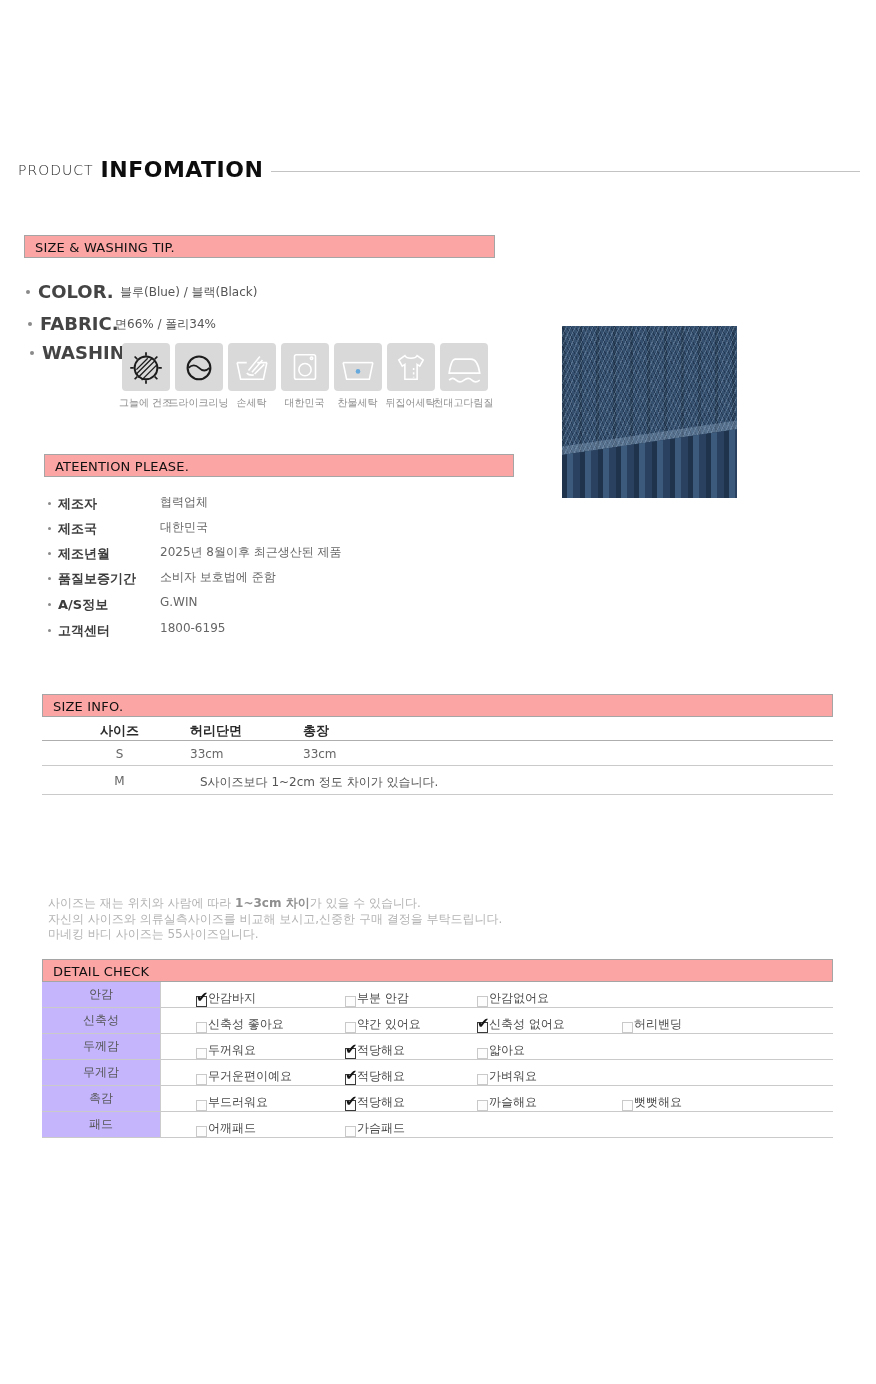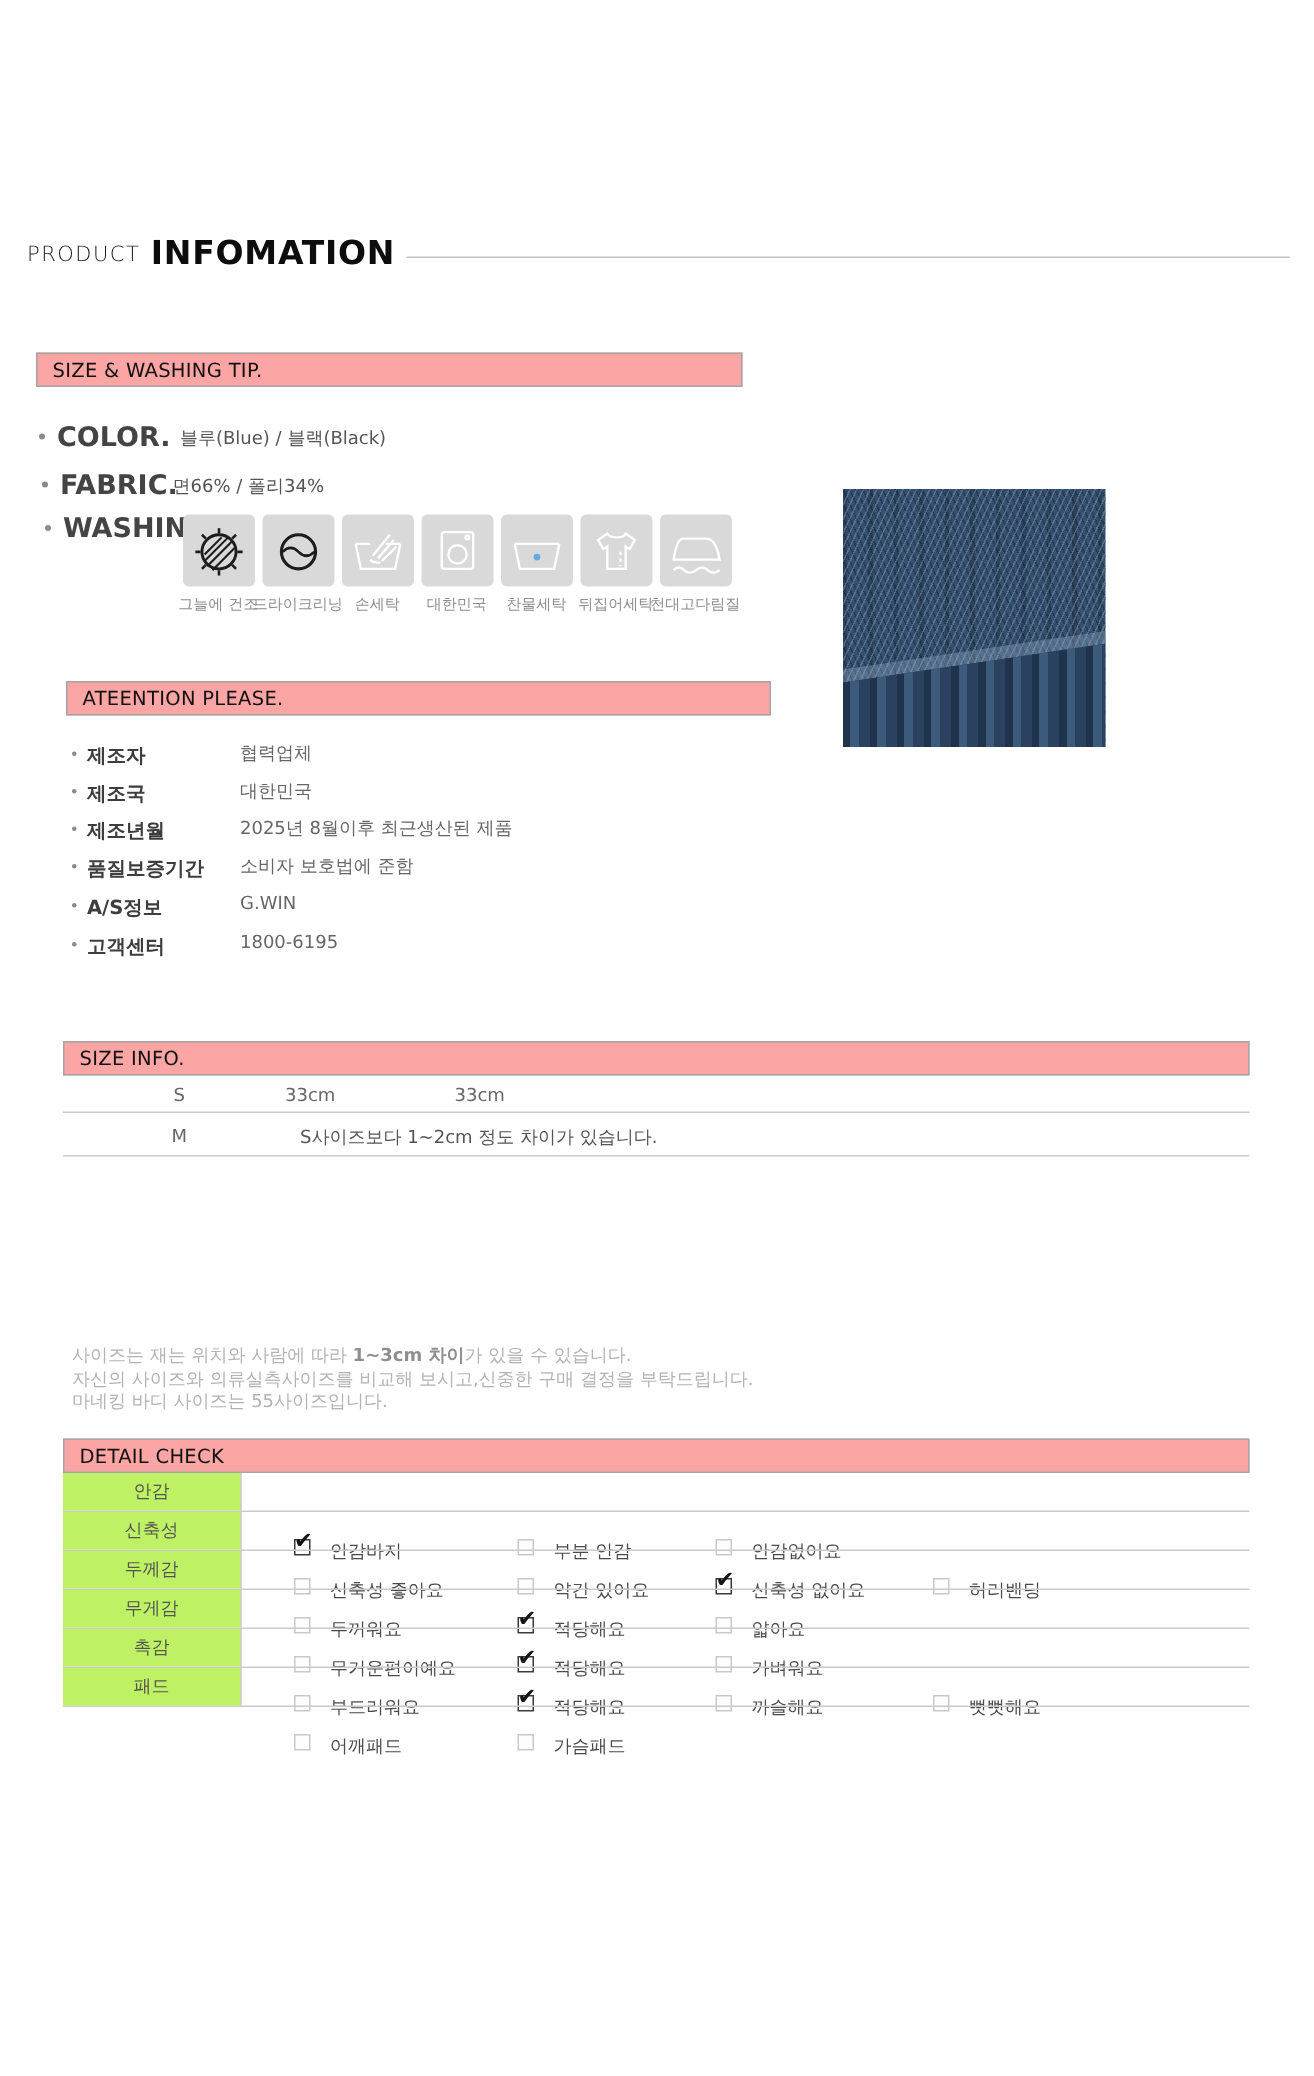--- a/index.html
+++ b/index.html
@@ -69,24 +69,24 @@
   .stc2 { left:148px; }
   .stc3 { left:261px; }
 
   
   .size-notes { position:absolute; left:48px; top:896px; font-size:12px; color:#b3b3b3; line-height:15.5px; white-space:nowrap; }
   .size-notes b { font-weight:bold; color:#8f8f8f; }
 
   
   .detail-table { position:absolute; left:42px; top:982px; width:791px; }
   .dt-row { position:relative; height:26px; border-bottom:1px solid #cacaca; }
-  .dt-label { position:absolute; left:0; top:0; width:119px; height:100%; background:#bef264;
+  .dt-label { position:absolute; left:0; top:0; width:119px; height:100%; background:#c4b5fd;
               border-right:1px solid #ccc; display:flex; align-items:center; justify-content:center;
               font-size:12px; color:#555; }
-  .opt { position:absolute; top:0; height:100%; display:flex; align-items:flex-start; gap:13px;margin-top:44px; }
+  .opt { position:absolute; top:0; height:100%; display:flex; align-items:flex-end; gap:1px; }
   .opt.c0{left:154px} .opt.c1{left:303px} .opt.c2{left:435px} .opt.c3{left:580px} .opt.c4{left:702px}
   .opt-label { font-size:12px; color:#4a4a4a; white-space:nowrap; }
   .cb { width:11px; height:11px; border:1px solid #c9c9c9; background:#fdfdfd; position:relative; flex:none; }
   .cb.checked { border-color:#3a3a3a; }
   .cb.checked::after { content:"\2714"; position:absolute; left:-1px; top:-9px; font-size:15px; font-weight:bold; color:#141414; }
 </style>
 </head>
 <body>
 
 <div class="title-row">
@@ -205,20 +205,25 @@
   <span class="att-value">G.WIN</span>
 </div>
 <div class="att-row" style="top:620px;">
   <span class="att-label"><span class="att-bullet"></span><span>고객센터</span></span>
   <span class="att-value">1800-6195</span>
 </div>
 
 <div class="hbox hbox-3">SIZE INFO.</div>
 
 <div class="size-table">
+  <div class="st-header">
+    <span class="stc1">사이즈</span>
+    <span class="stc2">허리단면</span>
+    <span class="stc3">총장</span>
+  </div>
   <div class="st-row" style="height:25px;">
     <span class="stc1" style="top:6px;">S</span>
     <span class="stc2" style="top:6px;">33cm</span>
     <span class="stc3" style="top:6px;">33cm</span>
   </div>
   <div class="st-row" style="height:29px;">
     <span class="stc1" style="top:8px;">M</span>
     <span style="left:158px; top:8px; color:#555;">S사이즈보다 1~2cm 정도 차이가 있습니다.</span>
   </div>
 </div>

